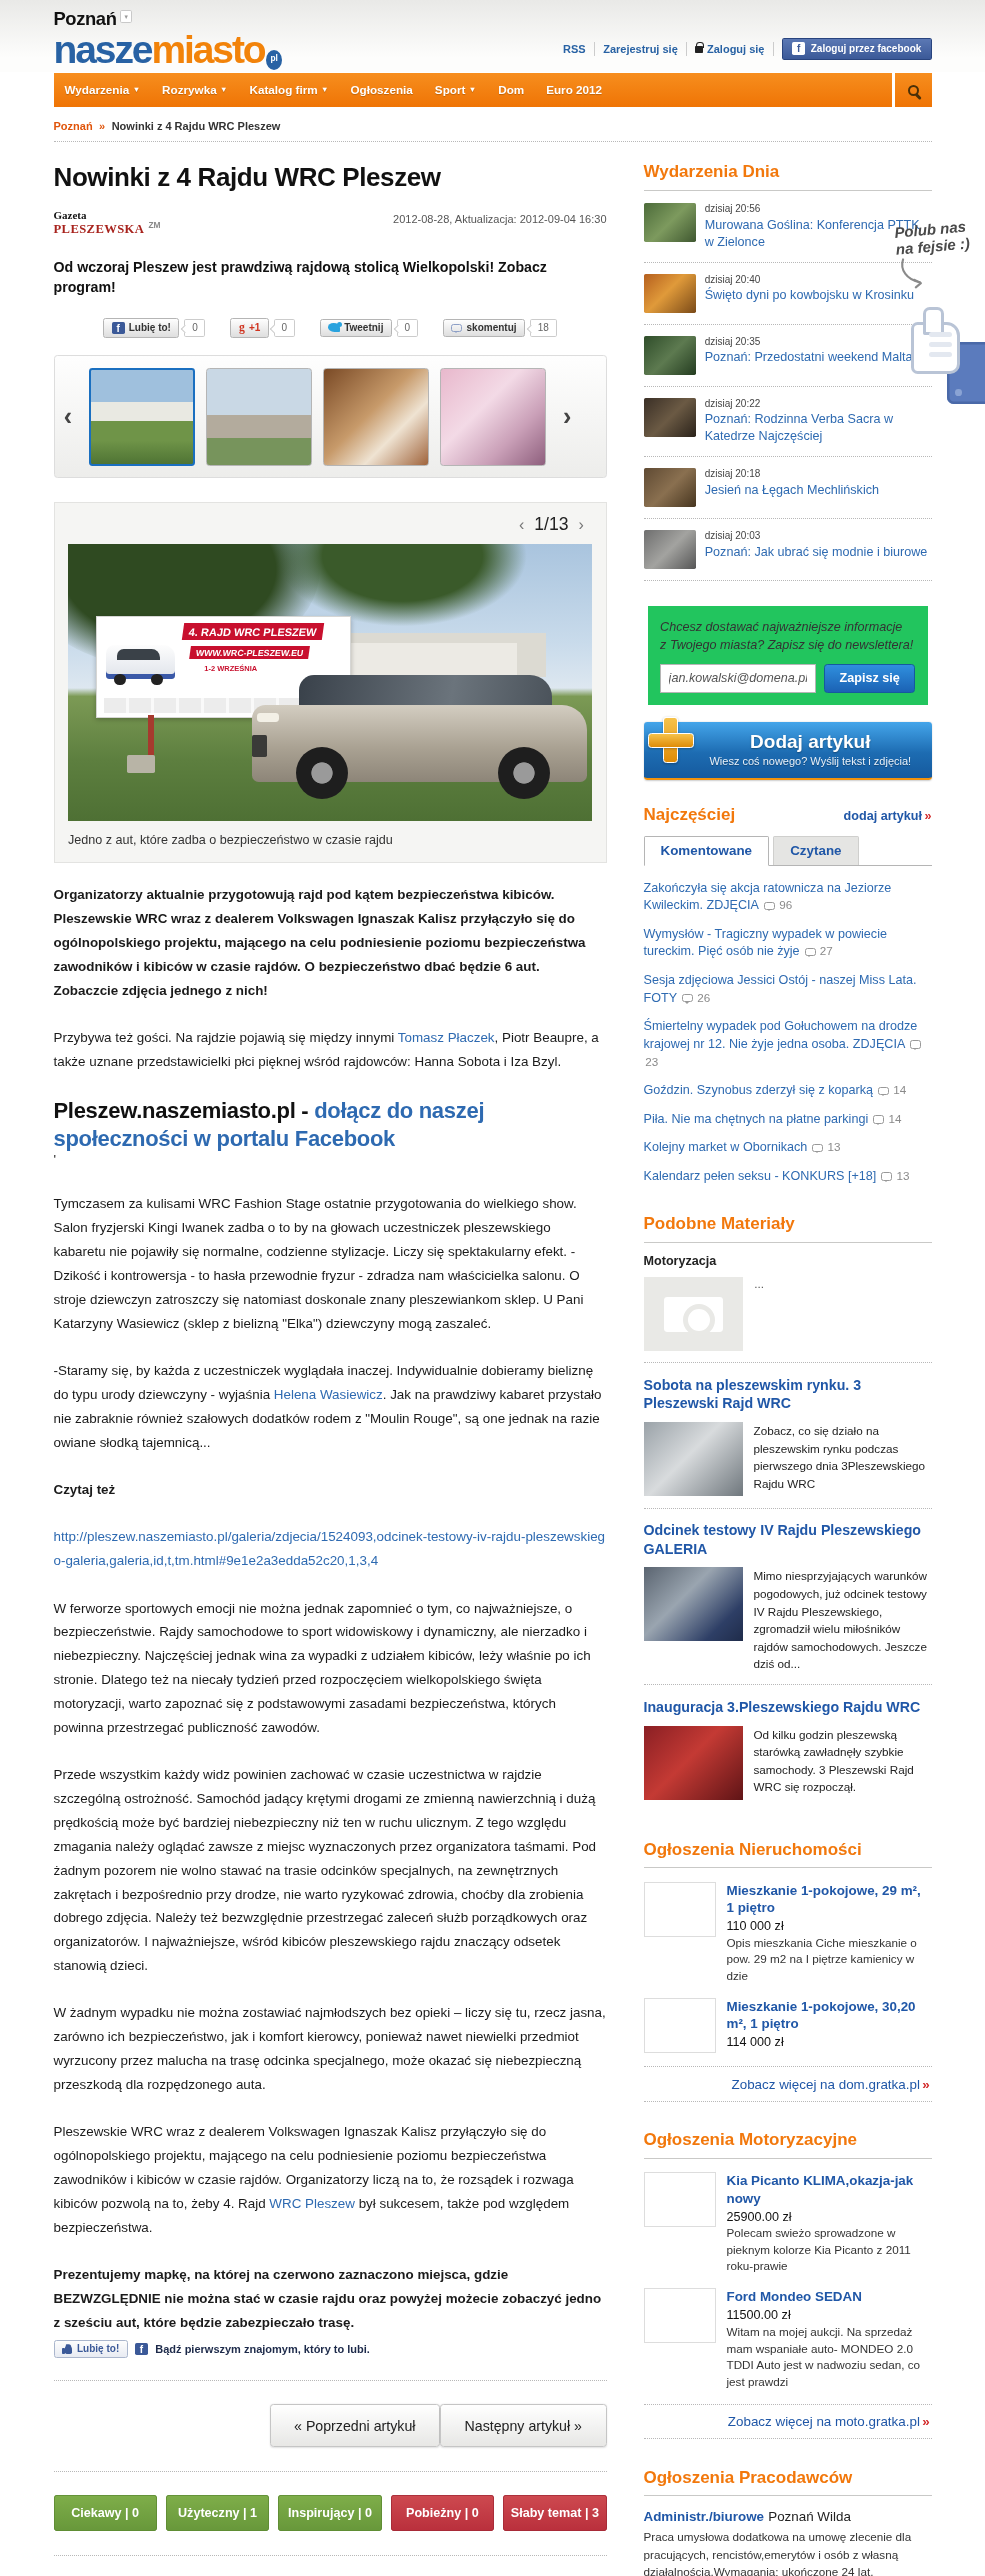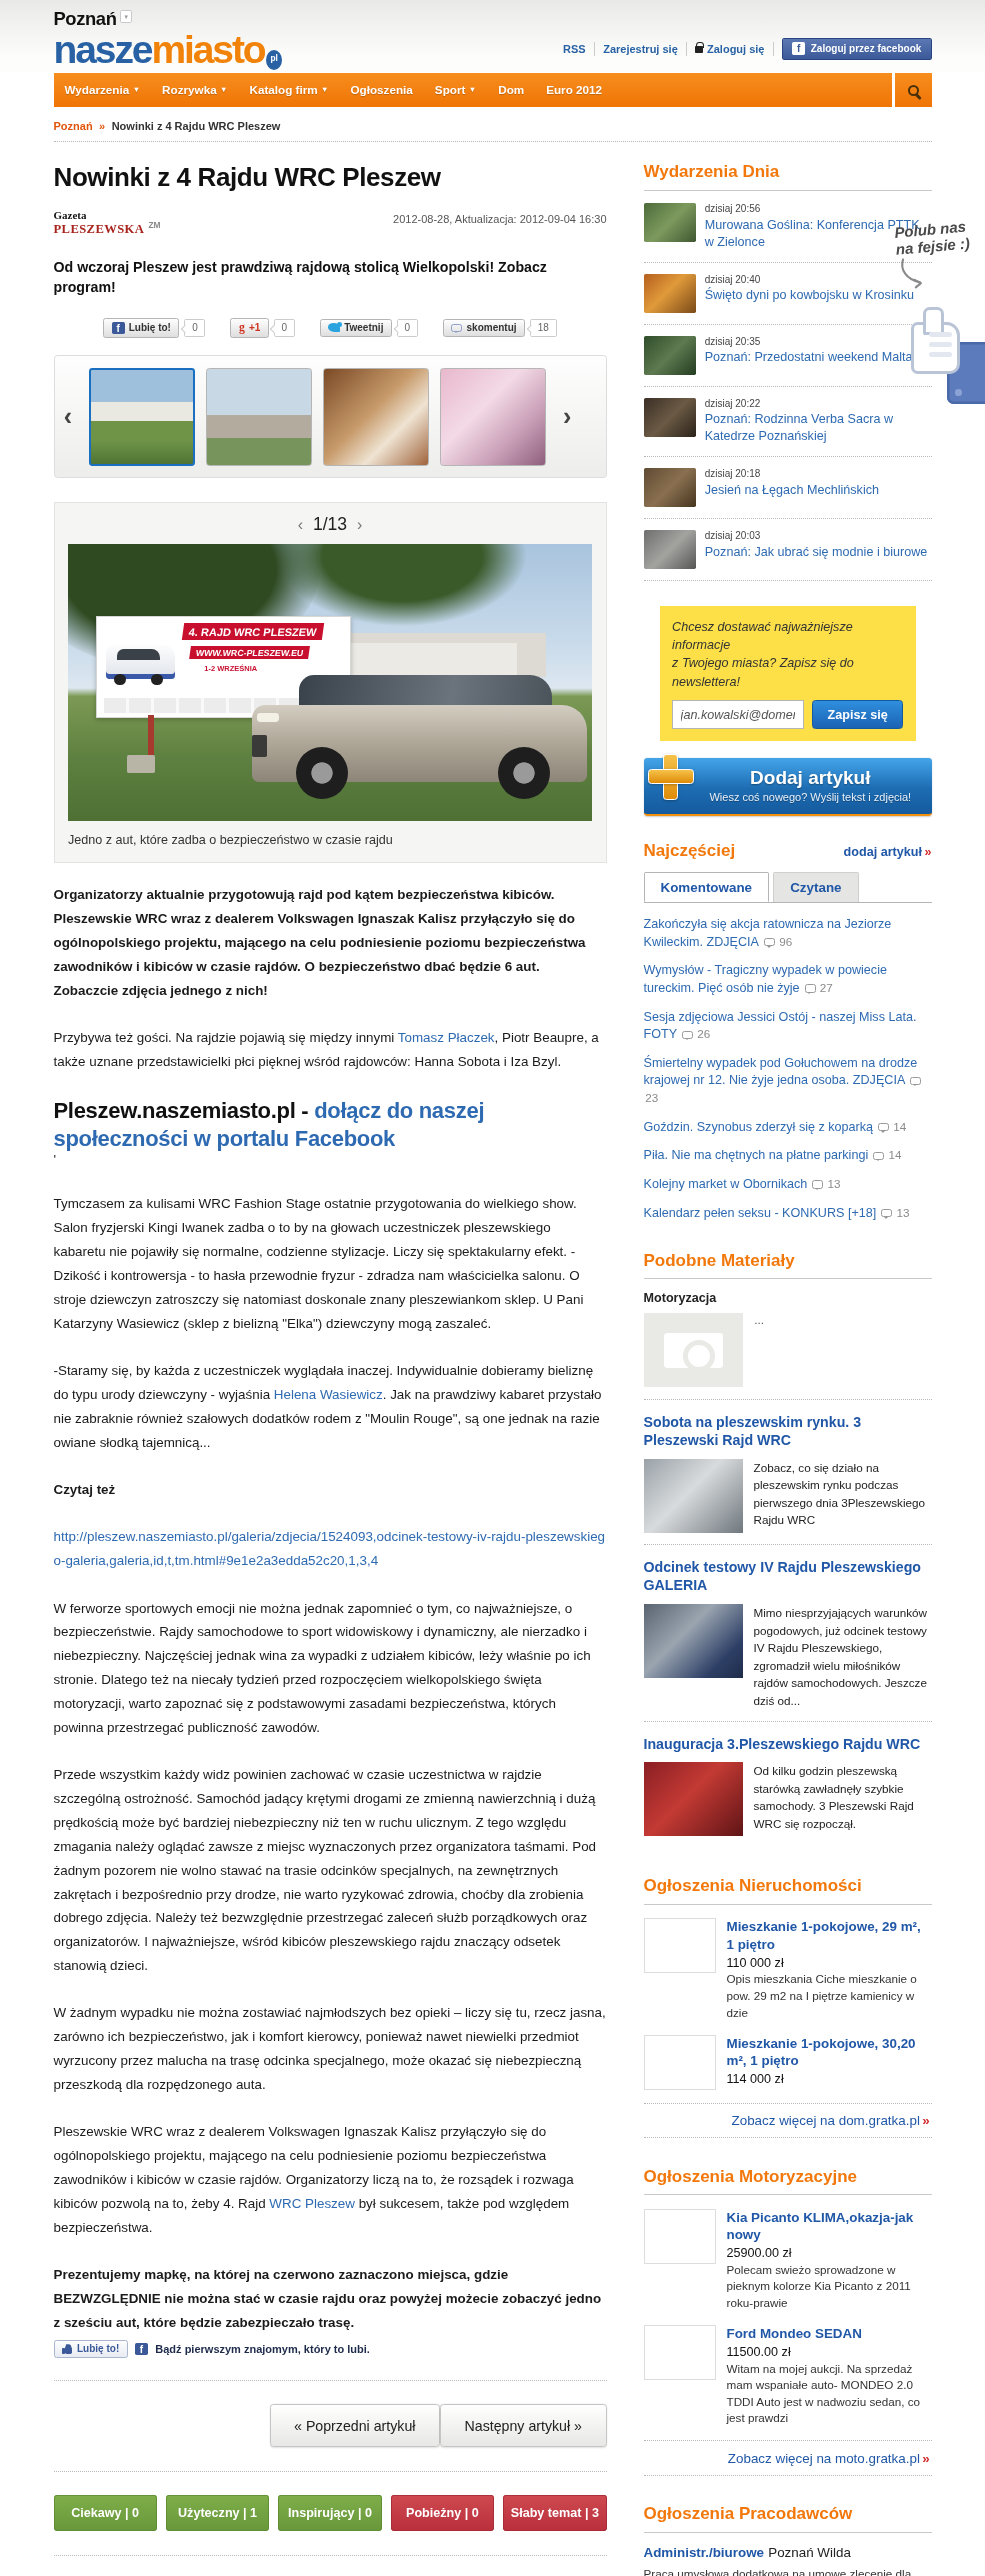--- a/index.html
+++ b/index.html
@@ -67,21 +67,21 @@
 .thumbs-box{border:0.8px solid #ddd;background:linear-gradient(#fefefe,#ededeb);border-radius:3.4px;display:flex;align-items:center;padding:11.7px 3.4px;gap:11px;margin-bottom:23.5px}
 .tarrow{font-size:25px;color:#444;font-weight:bold;padding:0 5.9px;cursor:pointer;line-height:1}
 .thumb{width:106px;height:98px;border-radius:3.4px;border:0.8px solid #b5b5b5;cursor:pointer;flex:none}
 .thumb.active{border:2.5px solid #1a6fc0}
 .t1{background:linear-gradient(180deg,#9fc0dd 0 34%,#e9e9e2 34% 54%,#6f9448 54% 75%,#4f7434)}
 .t2{background:linear-gradient(180deg,#c9d8e5 0 48%,#b3ab9d 48% 72%,#77945c 72%)}
 .t3{background:linear-gradient(135deg,#7a4a26,#c79a6a 45%,#efe3d2 68%,#a0643c)}
 .t4{background:linear-gradient(135deg,#e8b8cc,#f3dae6 40%,#caa0b8 70%,#8e5f7d)}
 
 .photo-box{background:#f5f5f3;border:0.8px solid #e3e3e1;padding:6.7px 13.4px 15px;margin-bottom:20px}
-.photo-nav{text-align:center;font-size:17.6px;color:#222;padding:5px 3.4px 8.4px}
+.photo-nav{text-align:right;font-size:17.6px;color:#222;padding:5px 3.4px 8.4px}
 .photo-nav .pn-ar{color:#777;font-size:16px;cursor:pointer;padding:0 5px}
 .photo{height:277px;position:relative;overflow:hidden;background:linear-gradient(180deg,#a9c4de 0%,#c9dbeb 36%,#dde7f0 52%,#7c9a55 55%,#5d7f3f 78%,#4e7034 100%)}
 .tree{position:absolute;border-radius:50%}
 .tr1{left:-50px;top:-75px;width:302px;height:201px;background:radial-gradient(ellipse,#2f4a21 0 50%,rgba(47,74,33,0) 72%)}
 .tr2{left:209px;top:-59px;width:251px;height:142px;background:radial-gradient(ellipse,#3a5a2a 0 45%,rgba(58,90,42,0) 70%)}
 .bldg{position:absolute;right:75px;top:99px;width:218px;height:54px;background:#eceae4;box-shadow:34px -15px 0 -5px #dcdad2}
 .bboard{position:absolute;left:28.5px;top:72px;width:255px;height:102px;background:#fff;border:1.7px solid #d6d6d4;box-shadow:0 1.7px 5px rgba(0,0,0,.25);padding:5.9px 5.9px 22px}
 .bb-l1{margin-left:80px;background:#c8102e;color:#fff;font-weight:bold;font-size:11px;padding:2.5px 5.9px;width:fit-content;transform:skewX(-8deg);white-space:nowrap}
 .bb-l2{margin-left:87px;background:#c8102e;color:#fff;font-weight:bold;font-size:8.8px;padding:1.7px 5.9px;margin-top:5.9px;width:fit-content;transform:skewX(-8deg)}
 .bb-l3{margin-left:101px;color:#c8102e;font-weight:bold;font-size:7.5px;margin-top:5px}
@@ -124,21 +124,21 @@
 .event{display:flex;gap:9.2px;padding:11px 0;border-bottom:0.8px dotted #b8b8b8}
 .ev-th{width:52px;height:39px;flex:none;border-radius:1.7px;cursor:pointer}
 .e1{background:linear-gradient(135deg,#4c6b3a,#7d9a5e 50%,#3f5730)}
 .e2{background:linear-gradient(135deg,#b55f1e,#e09a3a 45%,#7a4a18)}
 .e3{background:linear-gradient(135deg,#2f4d2a,#5d7a50 50%,#243c20)}
 .e4{background:linear-gradient(135deg,#3a2f26,#6b5a44 50%,#2a221a)}
 .e5{background:linear-gradient(135deg,#5f4a33,#8a7050 50%,#46351f)}
 .e6{background:linear-gradient(135deg,#6e6e6e,#a3a3a0 50%,#555)}
 .ev-time{font-size:10px;color:#444;margin-bottom:2.5px}
 .ev-title{color:#2e6ab1;font-size:12.6px;line-height:1.35;display:block}
-.newsletter{background:#fde047;padding:11.7px 12.6px;margin:25px 16px 17px}
+.newsletter{background:#22c55e;padding:11.7px 12.6px;margin:25px 4px 17px}
 .nl-q{font-style:italic;font-size:12.6px;color:#333;line-height:1.45;margin-bottom:9.2px}
 .nl-row{display:flex;gap:8.4px}
 .nl-input{flex:1;border:0.8px solid #b5b5b5;padding:6.7px 7.5px;font-style:italic;color:#555;font-size:12.6px;font-family:"Liberation Sans",sans-serif;min-width:0}
 .nl-btn{background:linear-gradient(#2f8fde,#1b62b4);color:#fff;font-weight:bold;font-size:12.6px;border:0.8px solid #155a9e;border-radius:3.4px;padding:6.7px 14.2px;cursor:pointer;font-family:"Liberation Sans",sans-serif}
 .add-article{display:block;position:relative;background:linear-gradient(#44a5ea,#1d6cb2 55%,#155a9e);border-radius:3.4px;border-bottom:2.5px solid #f2920c;padding:9.2px 8.4px 11px 54px;margin-bottom:25px;box-shadow:0 0.8px 1.7px rgba(0,0,0,.2)}
 .add-title{font-size:19px;font-weight:bold;display:block;text-align:center;color:#fff;text-shadow:0 0.8px 1.7px rgba(0,0,0,.35)}
 .add-sub{font-size:11px;color:#e8f1fa;display:block;text-align:center;margin-top:1.7px;text-shadow:0 0.8px 0.8px rgba(0,0,0,.3)}
 .plus-icon{position:absolute;left:1.7px;top:-6.7px;width:49px;height:49px}
 .plus-icon::before{content:"";position:absolute;left:17.6px;top:2.5px;width:13.4px;height:44px;background:linear-gradient(#f6c24a,#df8c08);border:1.7px solid #fff;border-radius:3.4px;box-shadow:0 0.8px 2.5px rgba(0,0,0,.3)}
 .plus-icon::after{content:"";position:absolute;left:2.5px;top:17.6px;width:44px;height:13.4px;background:linear-gradient(#f6c24a,#df8c08);border:1.7px solid #fff;border-radius:3.4px;box-shadow:0 0.8px 2.5px rgba(0,0,0,.3)}
@@ -390,21 +390,21 @@
           <div class="ev-th e3"></div>
           <div>
               <div class="ev-time">dzisiaj 20:35</div>
               <a class="ev-title">Poznań: Przedostatni weekend Maltanki</a>
             </div>
         </div>
         <div class="event">
           <div class="ev-th e4"></div>
           <div>
               <div class="ev-time">dzisiaj 20:22</div>
-              <a class="ev-title">Poznań: Rodzinna Verba Sacra w Katedrze Poznańskiej</a>
+              <a class="ev-title">Poznań: Rodzinna Verba Sacra w Katedrze Najczęściej</a>
             </div>
         </div>
         <div class="event">
           <div class="ev-th e5"></div>
           <div>
               <div class="ev-time">dzisiaj 20:18</div>
               <a class="ev-title">Jesień na Łęgach Mechlińskich</a>
             </div>
         </div>
         <div class="event">

